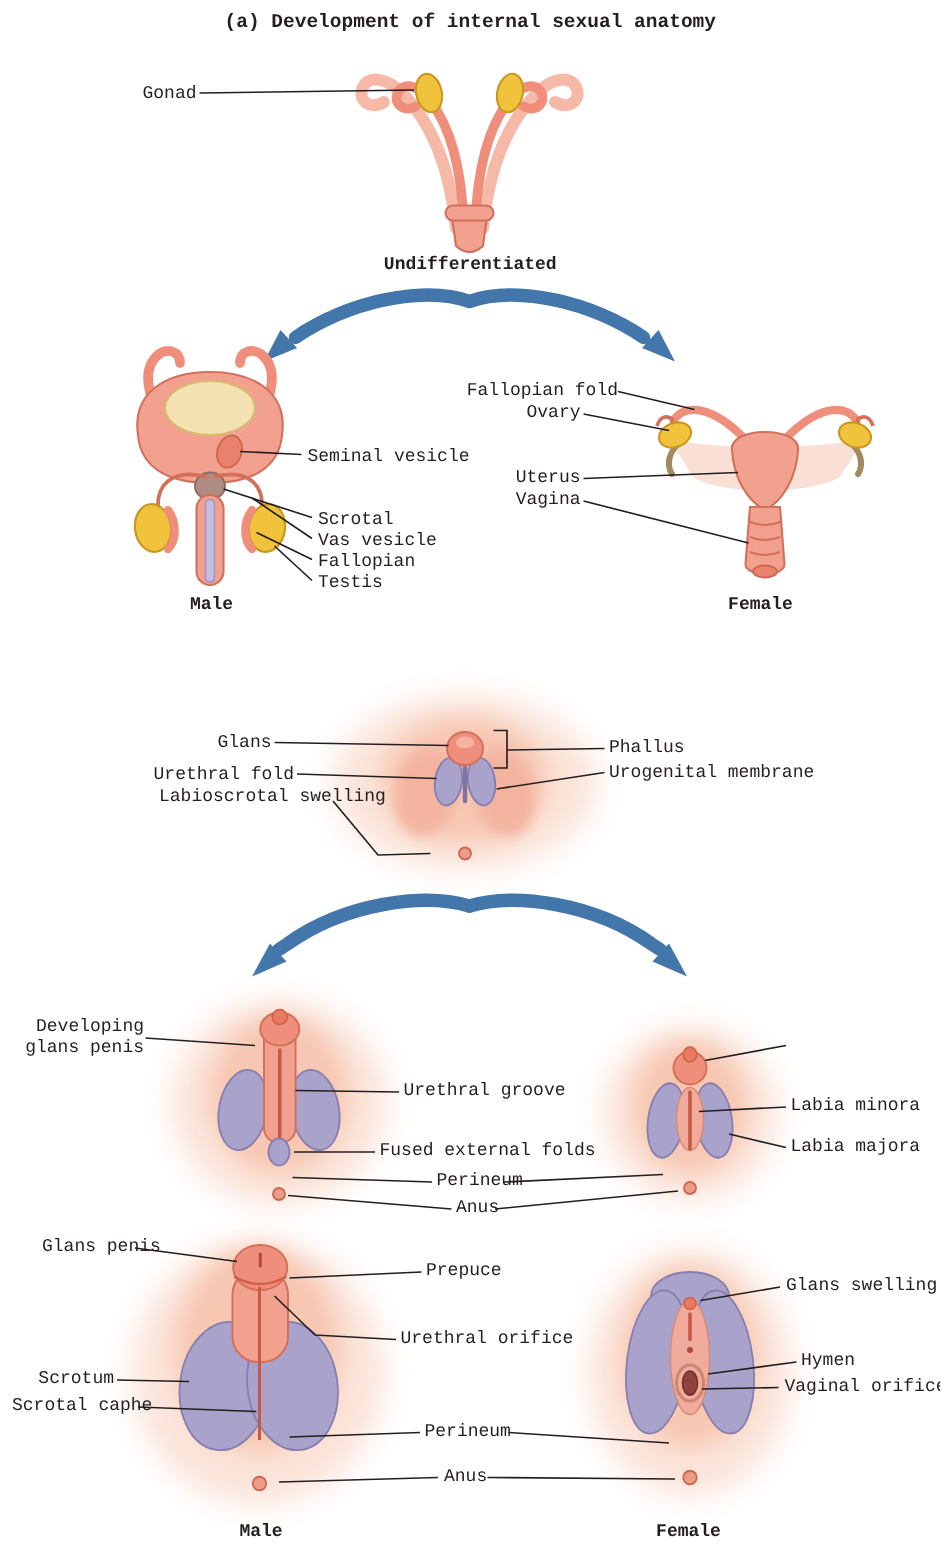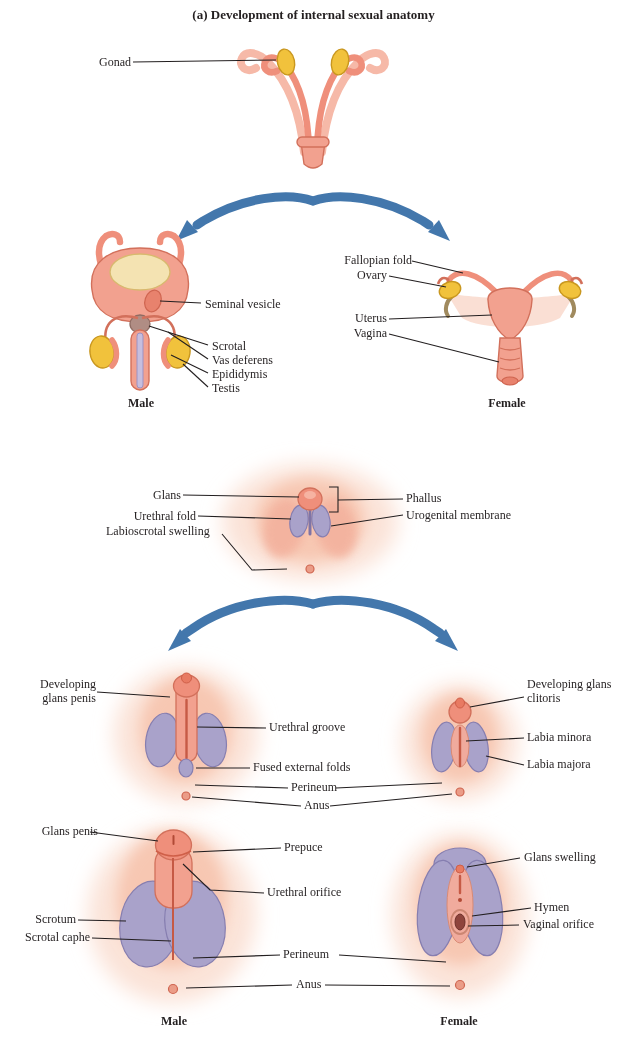--- a/index.html
+++ b/index.html
@@ -3,21 +3,21 @@
 <meta charset="utf-8">
 <style>
   :root{
     --ink:#231f20; --skin:#f2a18f; --skin-outline:#d2705b; --skin-pale:#f7c9b8;
     --glow:#fbe3d8; --gonad-yellow:#f1c23c; --gonad-outline:#c9971f;
     --lavender:#a9a2ca; --lavender-outline:#867eb0; --arrow-blue:#4377ac;
     --bladder-cream:#f4e3b2; --orifice-red:#8e443c; --background:#ffffff;
   }
   html,body{margin:0;padding:0;background:var(--background);}
   .canvas{position:relative;width:627px;height:1039px;background:var(--background);
-    font-family:Liberation Serif, serif;color:var(--ink);overflow:hidden;}
+    font-family:Liberation Mono, monospace;color:var(--ink);overflow:hidden;}
   svg.art{position:absolute;left:0;top:0;}
   .lbl{position:absolute;font-size:12px;line-height:1.2;color:var(--ink);white-space:nowrap;}
   .wrap{white-space:normal;}
   .ra{text-align:right;} .ctr{text-align:center;} .b{font-weight:bold;}
   .title{font-size:13px;font-weight:bold;}
   
   .ll{stroke:var(--ink);stroke-width:1.1;fill:none;}
   
   .arrowpath{stroke:var(--arrow-blue);stroke-width:9;fill:none;stroke-linecap:round;}
   .arrowhead{fill:var(--arrow-blue);}
@@ -234,25 +234,26 @@
       <path class="ll" d="M292,985 L186,988"></path>
       <path class="ll" d="M325,985 L450,986"></path>
       <path class="ll" d="M520,858 L467,867"></path>
       <path class="ll" d="M531,908 L472,916"></path>
       <path class="ll" d="M519,925 L468,926"></path>
     </g>
   </svg>
 
   <div class="lbl title ctr" style="left:0;top:7px;width:627px">(a) Development of internal sexual anatomy</div>
   <div class="lbl ra" style="left:56px;top:55px;width:75px">Gonad</div>
+  <div class="lbl b ctr" style="left:0;top:169px;width:627px">Undifferentiated</div>
 
   <div class="lbl" style="left:205px;top:297px">Seminal vesicle</div>
   <div class="lbl" style="left:212px;top:339px">Scrotal</div>
-  <div class="lbl" style="left:212px;top:353px">Vas deferens</div>
-  <div class="lbl" style="left:212px;top:367px">Epididymis</div>
+  <div class="lbl" style="left:212px;top:353px">Vas vesicle</div>
+  <div class="lbl" style="left:212px;top:367px">Fallopian</div>
   <div class="lbl" style="left:212px;top:381px">Testis</div>
   <div class="lbl b ctr" style="left:110px;top:396px;width:62px">Male</div>
 
   <div class="lbl ra" style="left:308px;top:253px;width:104px">Fallopian fold</div>
   <div class="lbl ra" style="left:290px;top:268px;width:97px">Ovary</div>
   <div class="lbl ra" style="left:290px;top:311px;width:97px">Uterus</div>
   <div class="lbl ra" style="left:290px;top:326px;width:97px">Vagina</div>
   <div class="lbl b ctr" style="left:474px;top:396px;width:66px">Female</div>
 
 
@@ -260,21 +261,20 @@
   <div class="lbl ra" style="left:96px;top:509px;width:100px">Urethral fold</div>
   <div class="lbl" style="left:106px;top:524px">Labioscrotal swelling</div>
   <div class="lbl" style="left:406px;top:491px">Phallus</div>
   <div class="lbl" style="left:406px;top:508px">Urogenital membrane</div>
 
   <div class="lbl ra wrap" style="left:14px;top:677px;width:82px">Developing glans penis</div>
   <div class="lbl" style="left:269px;top:720px">Urethral groove</div>
   <div class="lbl" style="left:253px;top:760px">Fused external folds</div>
   <div class="lbl" style="left:291px;top:780px">Perineum</div>
   <div class="lbl" style="left:304px;top:798px">Anus</div>
-  <div class="lbl wrap" style="left:527px;top:677px;width:92px">Developing glans clitoris</div>
   <div class="lbl" style="left:527px;top:730px">Labia minora</div>
   <div class="lbl" style="left:527px;top:757px">Labia majora</div>
 
   <div class="lbl ra" style="left:28px;top:824px;width:70px">Glans penis</div>
   <div class="lbl ra" style="left:16px;top:912px;width:60px">Scrotum</div>
   <div class="lbl ra" style="left:8px;top:930px;width:82px">Scrotal caphe</div>
   <div class="lbl" style="left:284px;top:840px">Prepuce</div>
   <div class="lbl" style="left:267px;top:885px">Urethral orifice</div>
   <div class="lbl" style="left:283px;top:947px">Perineum</div>
   <div class="lbl" style="left:296px;top:977px">Anus</div>

